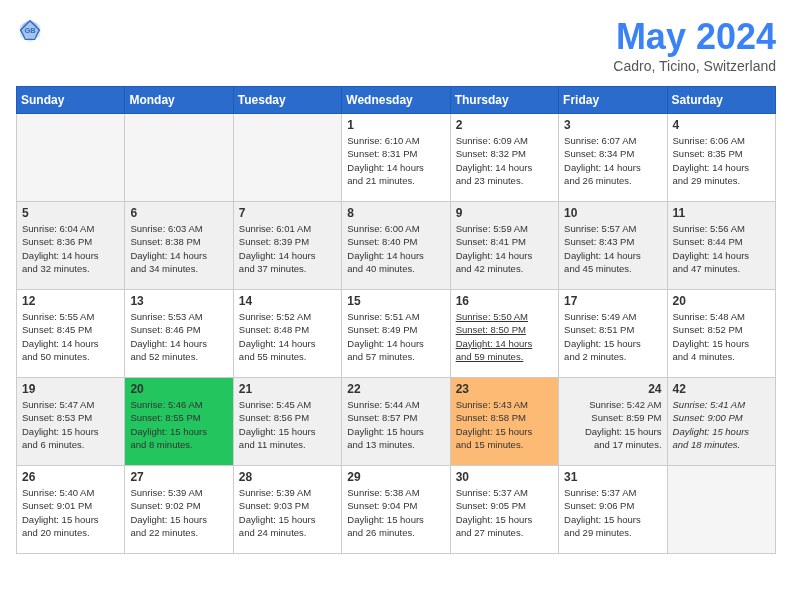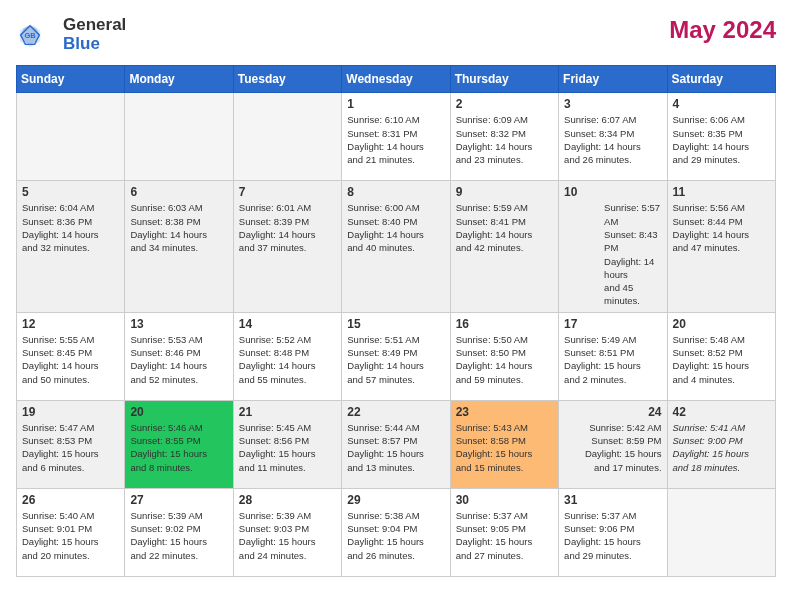--- a/index.html
+++ b/index.html
@@ -27,23 +27,23 @@
       line-height: 1.1;
     }
     .logo-icon {
       width: 28px;
       height: 28px;
     }
     .title-block {
       text-align: right;
     }
     .main-title {
-      font-size: 24px;
+      font-size: 36px;
       font-weight: bold;
-      color: #be185d;
+      color: #3b82f6;
     }
     .sub-title {
       font-size: 14px;
       color: #555;
     }
     table {
       width: 100%;
       border-collapse: collapse;
       table-layout: fixed;
     }
@@ -89,27 +89,24 @@
 
 <div>
   <div class="header">
     <div class="logo">
       <svg class="logo-icon" viewBox="0 0 30 30">
         <polygon points="15,4 26,10 26,22 15,28 4,22 4,10" fill="#2a6bcc" opacity="0.15"></polygon>
         <path d="M8,8 Q15,2 22,8 L26,16 Q20,24 15,26 Q10,24 4,16 Z" fill="#2a6bcc" opacity="0.3"></path>
         <path d="M15,5 L25,15 L20,25 L10,25 L5,15 Z" fill="none" stroke="#2a6bcc" stroke-width="1.5"></path>
         <text x="15" y="18" text-anchor="middle" fill="#2a6bcc" font-size="8" font-weight="bold">GB</text>
       </svg>
-      <div class="logo-text">
-        <span style="font-size:17px;font-weight:bold;color:#333;line-height:1.1;">General</span>
-        <span style="font-size:17px;font-weight:bold;color:#2a6bcc;line-height:1.1;">Blue</span>
-      </div>
     </div>
     <div class="title-block">
       <div class="main-title">May 2024</div>
+      <div class="sub-title">Cadro, Ticino, Switzerland</div>
     </div>
   </div>
 
   <table>
     <thead>
       <tr>
       <th>Sunday</th>
           <th>Monday</th>
           <th>Tuesday</th>
           <th>Wednesday</th>
@@ -183,21 +180,21 @@
           </td>
           <td style="background: rgb(240, 240, 240);">
             <span class="day-number">9</span>
             <div class="day-info" style="white-space: pre-line;">Sunrise: 5:59 AM
 Sunset: 8:41 PM
 Daylight: 14 hours
 and 42 minutes.</div>
           </td>
           <td style="background: rgb(240, 240, 240);">
             <span class="day-number">10</span>
-            <div class="day-info" style="white-space: pre-line; margin-left: 40px;">Sunrise: 5:57 AM
+            <div class="day-info" style="white-space: pre-line;">Sunrise: 5:57 AM
 Sunset: 8:43 PM
 Daylight: 14 hours
 and 45 minutes.</div>
           </td>
           <td style="background: rgb(240, 240, 240);">
             <span class="day-number">11</span>
             <div class="day-info" style="white-space: pre-line;">Sunrise: 5:56 AM
 Sunset: 8:44 PM
 Daylight: 14 hours
 and 47 minutes.</div>
@@ -227,21 +224,21 @@
           </td>
           <td>
             <span class="day-number">15</span>
             <div class="day-info" style="white-space: pre-line;">Sunrise: 5:51 AM
 Sunset: 8:49 PM
 Daylight: 14 hours
 and 57 minutes.</div>
           </td>
           <td>
             <span class="day-number">16</span>
-            <div class="day-info" style="white-space: pre-line;">Sunrise: 5:50 AM
+            <div class="day-info" style="white-space: pre-line; text-decoration: underline;">Sunrise: 5:50 AM
 Sunset: 8:50 PM
 Daylight: 14 hours
 and 59 minutes.</div>
           </td>
           <td>
             <span class="day-number">17</span>
             <div class="day-info" style="white-space: pre-line;">Sunrise: 5:49 AM
 Sunset: 8:51 PM
 Daylight: 15 hours
 and 2 minutes.</div>

